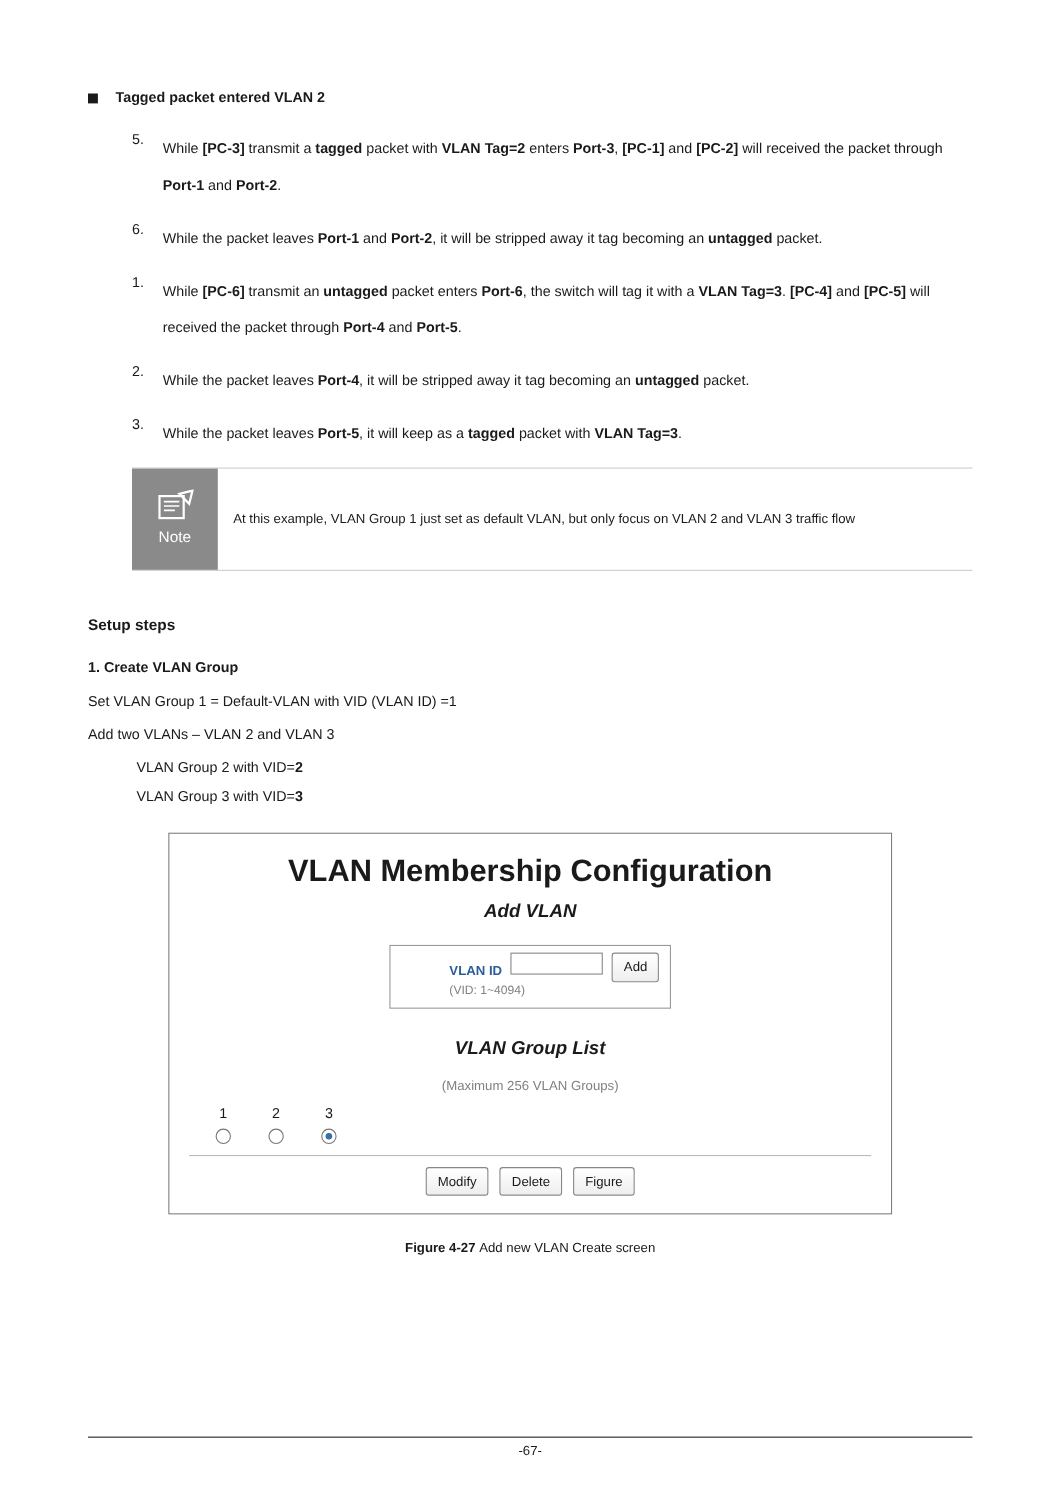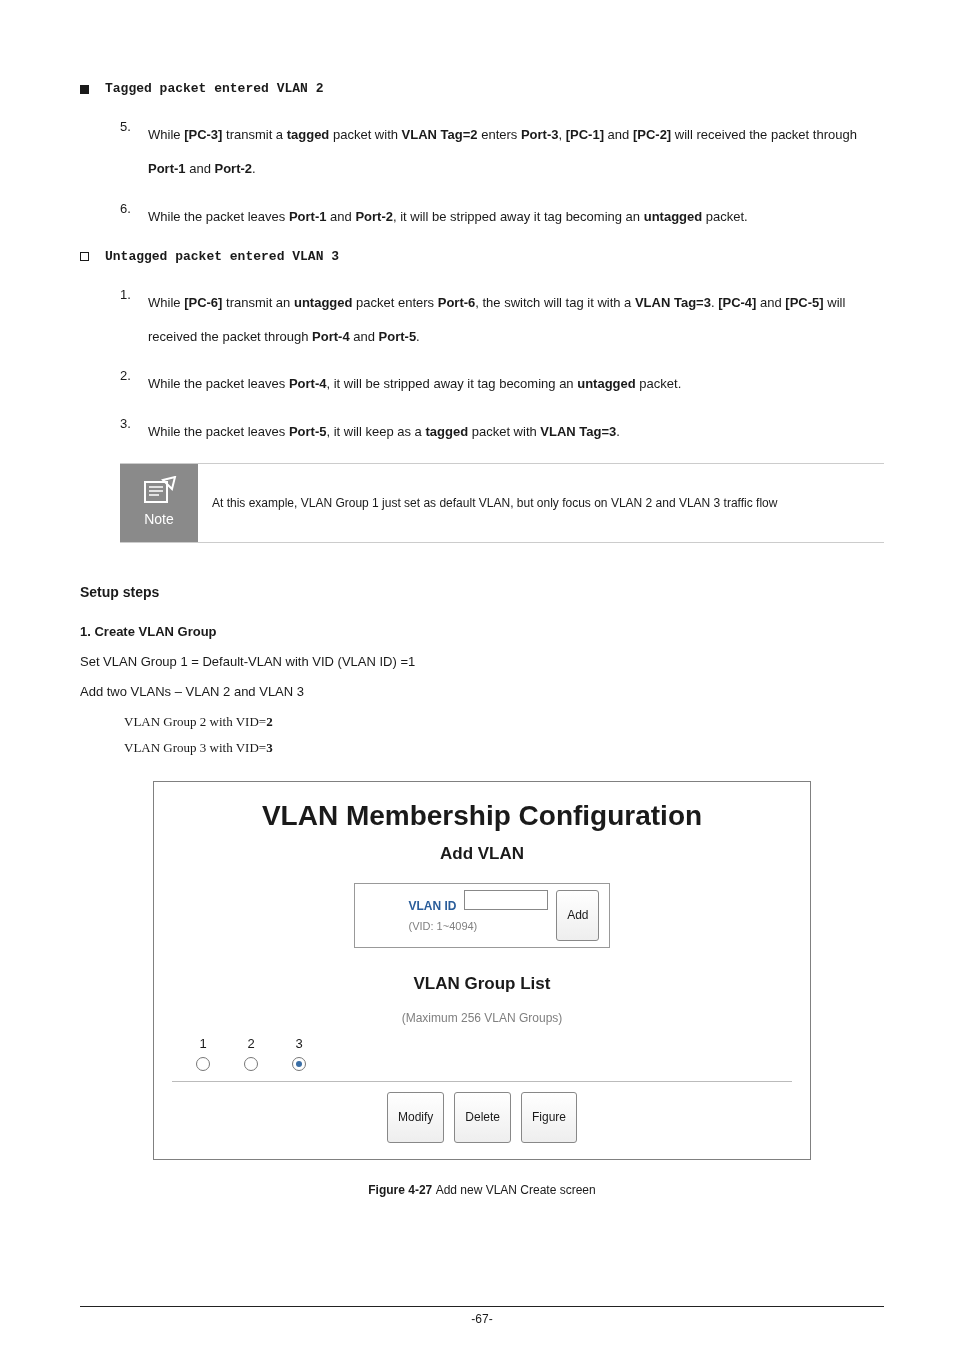--- a/index.html
+++ b/index.html
@@ -2,47 +2,47 @@
 <html><head>
 <meta charset="utf-8">
 <style>
   html,body{margin:0;padding:0;background:#fff;color:#1a1a1a;
     font-family:Arial, Helvetica, sans-serif;font-size:13px;line-height:1.4;}
   .page{width:954px;min-height:1350px;margin:0 auto;padding:80px 70px 30px 80px;
     box-sizing:border-box;position:relative;}
   .sq{display:inline-block;width:9px;height:9px;vertical-align:middle;}
   .sq.filled{background:#1a1a1a;}
   .sq.open{background:#fff;border:1px solid #1a1a1a;box-sizing:border-box;}
-  .sect-row{display:flex;align-items:center;margin-bottom:20px;font-family:Liberation Mono, monospace;}
+  .sect-row{display:flex;align-items:center;margin-bottom:20px;}
   .sect-row .sq{margin-right:16px;}
   .sect-title{font-weight:bold;font-size:13px;color:#1a1a1a;}
   ol.custom{list-style:none;padding:0;margin:0 0 12px 40px;}
   ol.custom>li{display:flex;margin-bottom:14px;}
   ol.custom>li>.num{width:28px;flex:0 0 28px;}
   ol.custom>li>.txt{flex:1;line-height:2.6;}
   .bold{font-weight:bold;}
   .note-box{border:1px solid #ccc;border-left:0;border-right:0;display:flex;align-items:center;margin:12px 0 40px 40px;}
-  .note-badge{width:78px;height:78px;background:#8a8a8a;color:#fff;display:flex;
+  .note-badge{width:78px;height:92px;background:#8a8a8a;color:#fff;display:flex;
     flex-direction:column;align-items:center;justify-content:center;font-size:14px;}
   .note-badge svg{margin-bottom:4px;}
   .note-text{padding:10px 14px;font-size:12px;flex:1;}
   .setup-title{font-weight:bold;font-size:14px;margin:4px 0 20px 0;}
   .step-line{margin:4px 0 12px 0;}
-  .sub-line{margin:4px 0 8px 44px;font-family:Liberation Serif, serif;}
+  .sub-line{margin:4px 0 8px 44px;}
   .fig-wrap{display:flex;justify-content:center;margin-top:24px;}
   .fig{border:1px solid #808080;width:620px;padding:12px 18px 16px;text-align:center;}
   .fig h2{font-family:Arial;font-weight:bold;font-size:28px;margin:2px 0 6px;}
-  .fig h3{font-family:Arial;font-weight:bold;font-size:17px;margin:2px 0 14px;}
+  .fig h3{font-family:Arial;font-weight:bold;font-size:17px;margin:2px 0 14px;font-style:italic;}
   .add-row{display:inline-flex;align-items:flex-start;gap:8px;border:1px solid #999;
     padding:6px 10px;margin:4px 0 14px;}
   .vlan-id-label{color:#2a5d9a;font-weight:bold;font-size:12px;}
   .vlan-range{color:#808080;font-size:11px;margin-top:3px;}
   .inp{border:1px solid #888;width:82px;height:18px;display:inline-block;background:#fff;margin-left:4px;}
   .btn{display:inline-block;border:1px solid #888;background:linear-gradient(#fff,#eee);
-    padding:16px 10px;font-size:12px;cursor:pointer;border-radius:3px;}
+    padding:4px 10px;font-size:12px;cursor:pointer;border-radius:3px;}
   .gl-sub{color:#808080;font-size:12px;margin:2px 0 8px;}
   .group-row{display:flex;gap:34px;justify-content:flex-start;padding:0 0 10px 24px;
     border-bottom:1px solid #bbb;margin:0 0 10px 0;}
   .group-col{display:flex;flex-direction:column;align-items:center;gap:4px;font-size:13px;}
   .radio{width:12px;height:12px;border:1px solid #777;border-radius:50%;
     display:inline-flex;align-items:center;justify-content:center;background:#fff;}
   .radio.sel::after{content:"";width:6px;height:6px;background:#3a6ea5;border-radius:50%;}
   .btn-row{display:flex;gap:10px;justify-content:center;margin-top:6px;}
   .fig-caption{text-align:center;font-size:12px;margin-top:22px;}
   .page-num{position:absolute;bottom:22px;left:0;right:0;text-align:center;font-size:12px;
@@ -65,24 +65,20 @@
       </span>
     </li>
     <li>
       <span class="num">6.</span>
       <span class="txt">
         <span>While the packet leaves </span><span class="bold">Port-1</span><span> and </span><span class="bold">Port-2</span><span>, it will be stripped away it tag becoming an </span><span class="bold">untagged</span><span> packet.</span>
       </span>
     </li>
   </ol>
 
-  <div class="sect-row" style="margin-top:6px;">
-    <span class="sq open"></span>
-    <span class="sect-title">Untagged packet entered VLAN 3</span>
-  </div>
   <ol class="custom">
     <li>
       <span class="num">1.</span>
       <span class="txt">
         <span>While </span><span class="bold">[PC-6]</span><span> transmit an </span><span class="bold">untagged</span><span> packet enters </span><span class="bold">Port-6</span><span>, the switch will tag it with a </span><span class="bold">VLAN Tag=3</span><span>. </span><span class="bold">[PC-4]</span><span> and </span><span class="bold">[PC-5]</span><span> will received the packet through </span><span class="bold">Port-4</span><span> and </span><span class="bold">Port-5</span><span>.</span>
       </span>
     </li>
     <li>
       <span class="num">2.</span>
       <span class="txt">

